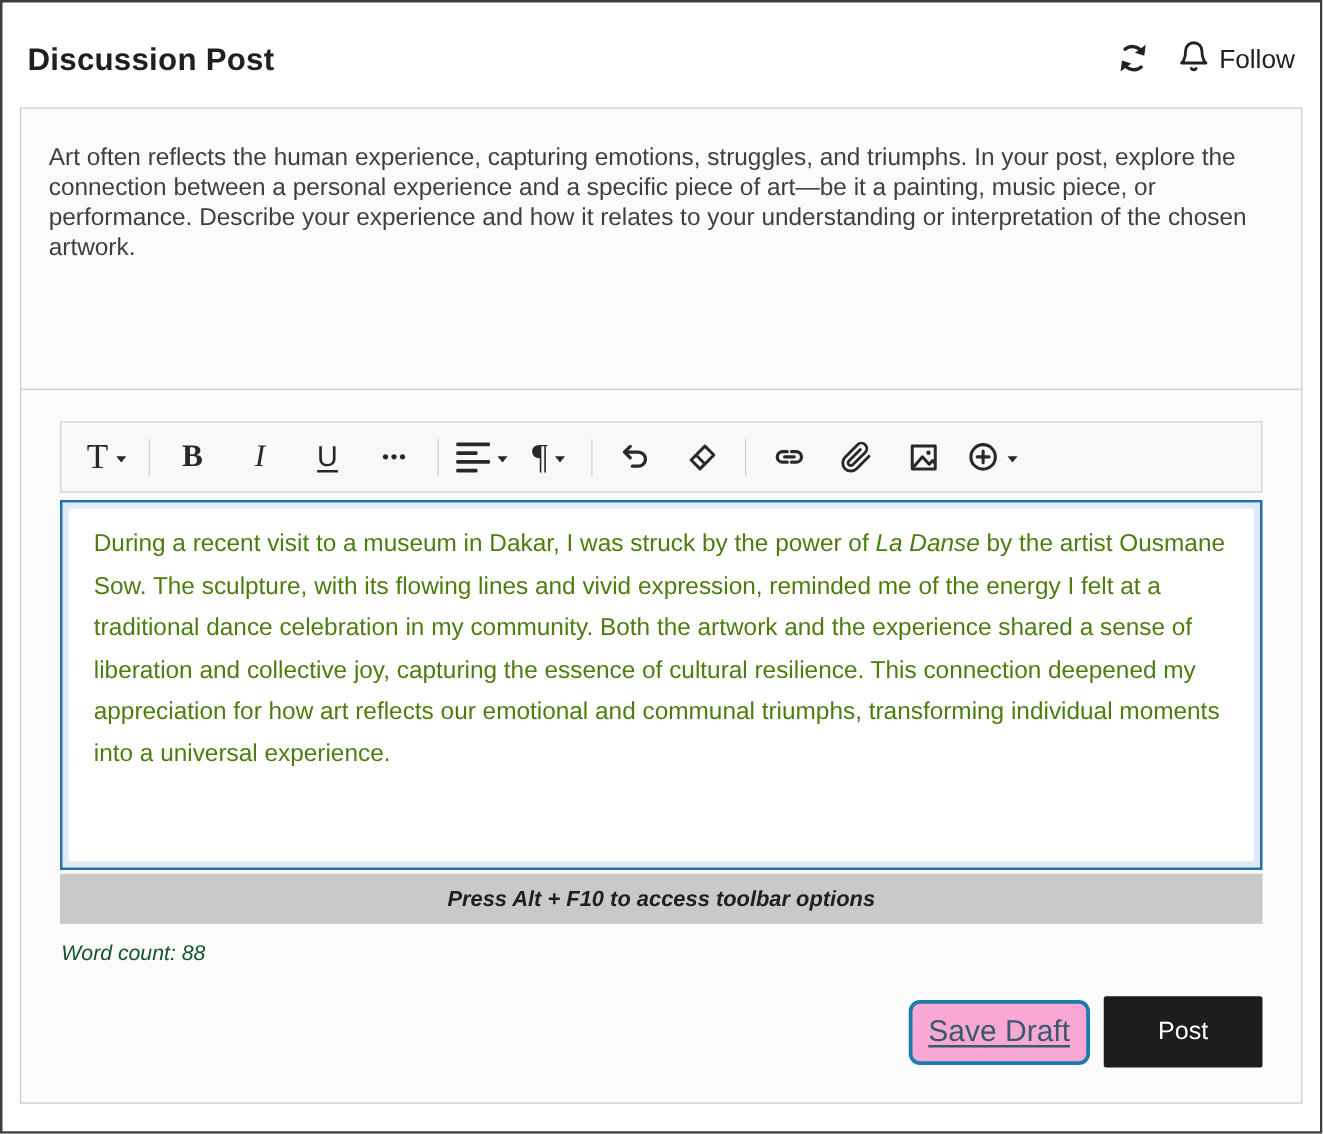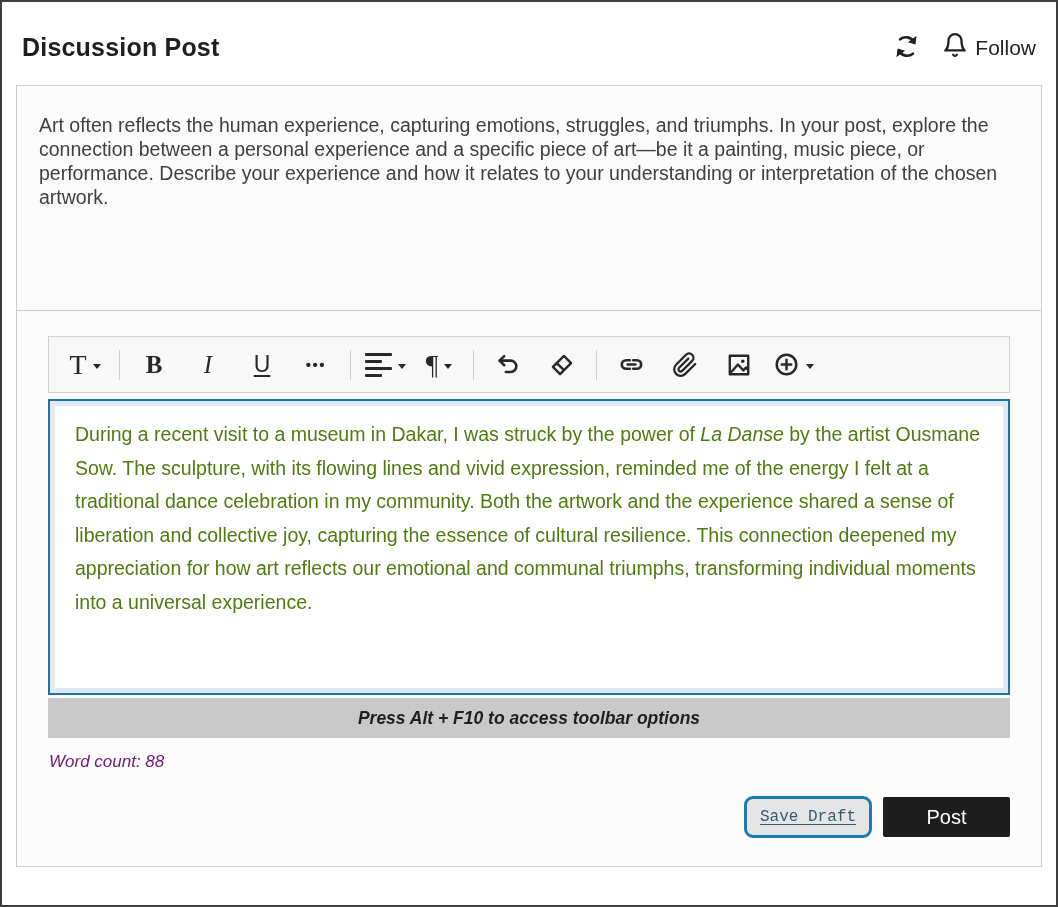--- a/index.html
+++ b/index.html
@@ -78,38 +78,38 @@
     box-shadow: inset 0 0 0 5px #e0eaf6;
     padding: 17px 25px; overflow: hidden;
   }
   .editor p { font-size: 19.5px; line-height: 33.6px; color: #4d7c0f; }
   .editor em { font-style: italic; }
   .statusbar {
     margin-top: 3px; height: 40px; background: #c9c9c9;
     display: flex; align-items: center; justify-content: center;
     font-size: 17.5px; font-weight: 700; font-style: italic; color: #1f1f1f;
   }
-  .wordcount { margin: 14px 0 16px 1px; font-size: 17px; font-style: italic; color: #701a75; }
+  .wordcount { margin: 14px 0 16px 1px; font-size: 17px; font-style: italic; color: #14532d; }
   
   .actions {
     margin-top: 24px;
     display: flex; justify-content: flex-end; align-items: center; gap: 11px;
   }
   .save-draft {
-    background: #e5e5e5; border: 3px solid #1a7cab; border-radius: 9px;
+    background: #f9a8d4; border: 3px solid #1a7cab; border-radius: 9px;
     padding: 9px 13px; cursor: pointer;
-    font-family: Liberation Mono, monospace; font-size: 16px; color: #385a6d;
+    font-family: Liberation Sans, sans-serif; font-size: 24px; color: #385a6d;
     text-decoration: underline; text-underline-offset: 3px;
   }
   .btn-cancel {
     width: 128px; height: 57px; background: #cccccc; border: none; border-radius: 2px;
     font-family: inherit; font-size: 20px; color: #2e2e2e; cursor: pointer;
   }
   .btn-post {
-    width: 127px; height: 40px; background: #1d1d1d; border: none; border-radius: 2px;
+    width: 127px; height: 57px; background: #1d1d1d; border: none; border-radius: 2px;
     font-family: inherit; font-size: 20px; color: #ffffff; cursor: pointer;
   }
 </style>
 </head>
 <body>
 
 <div class="frame">
 
   <div class="hdr">
     <h1>Discussion Post</h1>

